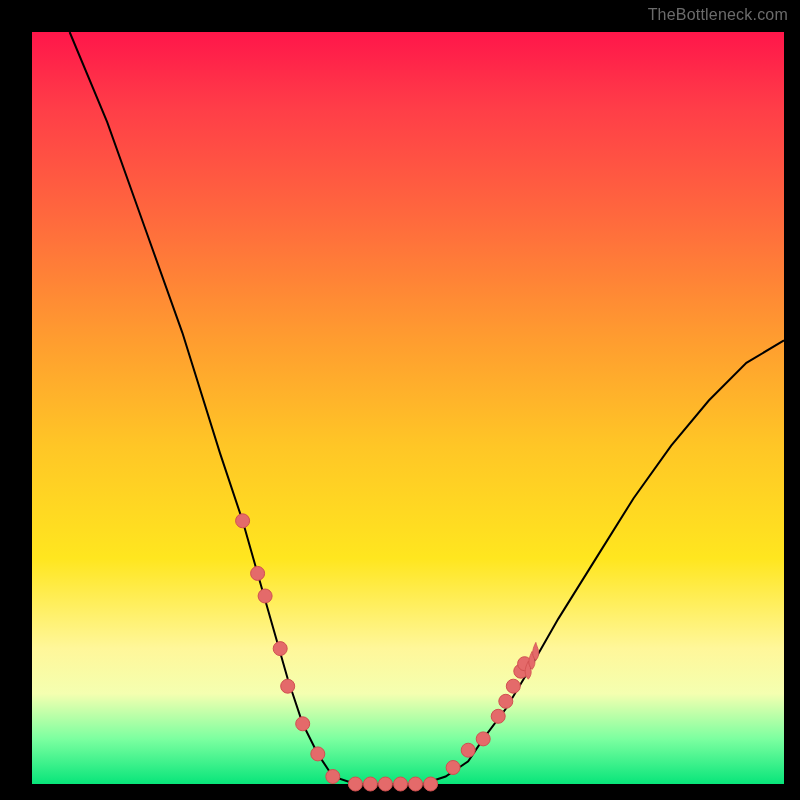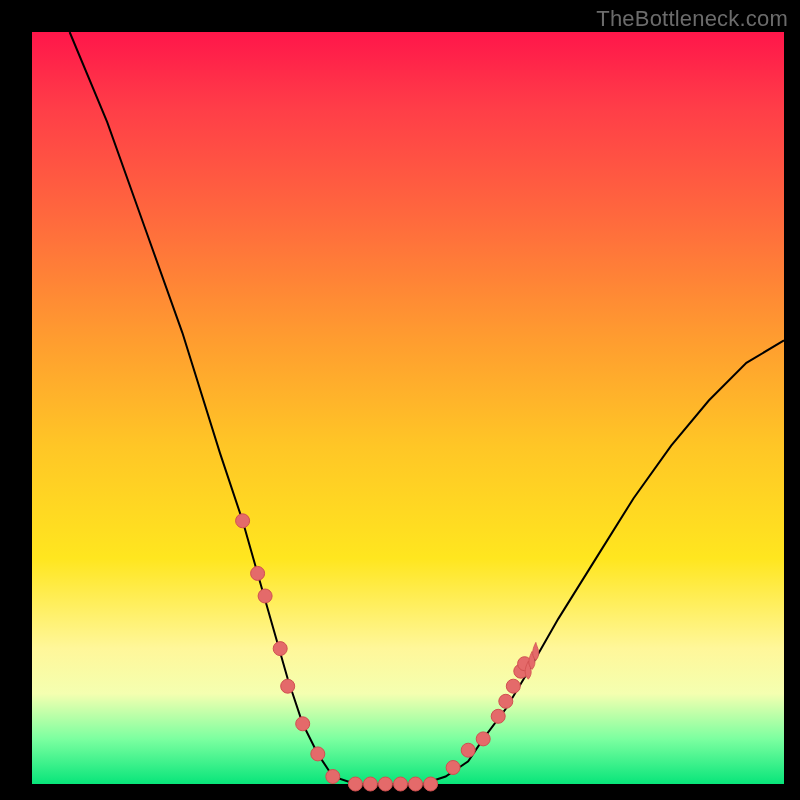--- a/index.html
+++ b/index.html
@@ -36,21 +36,21 @@
       #fff79a 82%,
       #f4ffb0 88%,
       #7cffa0 94%,
       #08e57a 100%);
   }
   .watermark {
     position: absolute;
     top: 6px;
     right: 12px;
     color: #6b6b6b;
-    font-size: 22px;
+    font-size: 16px;
     font-weight: 500;
     letter-spacing: 0.2px;
     user-select: none;
     margin-left: 12px;
   }
   svg.curve {
     position: absolute;
     left: 0;
     top: 0;
     width: 752px;

